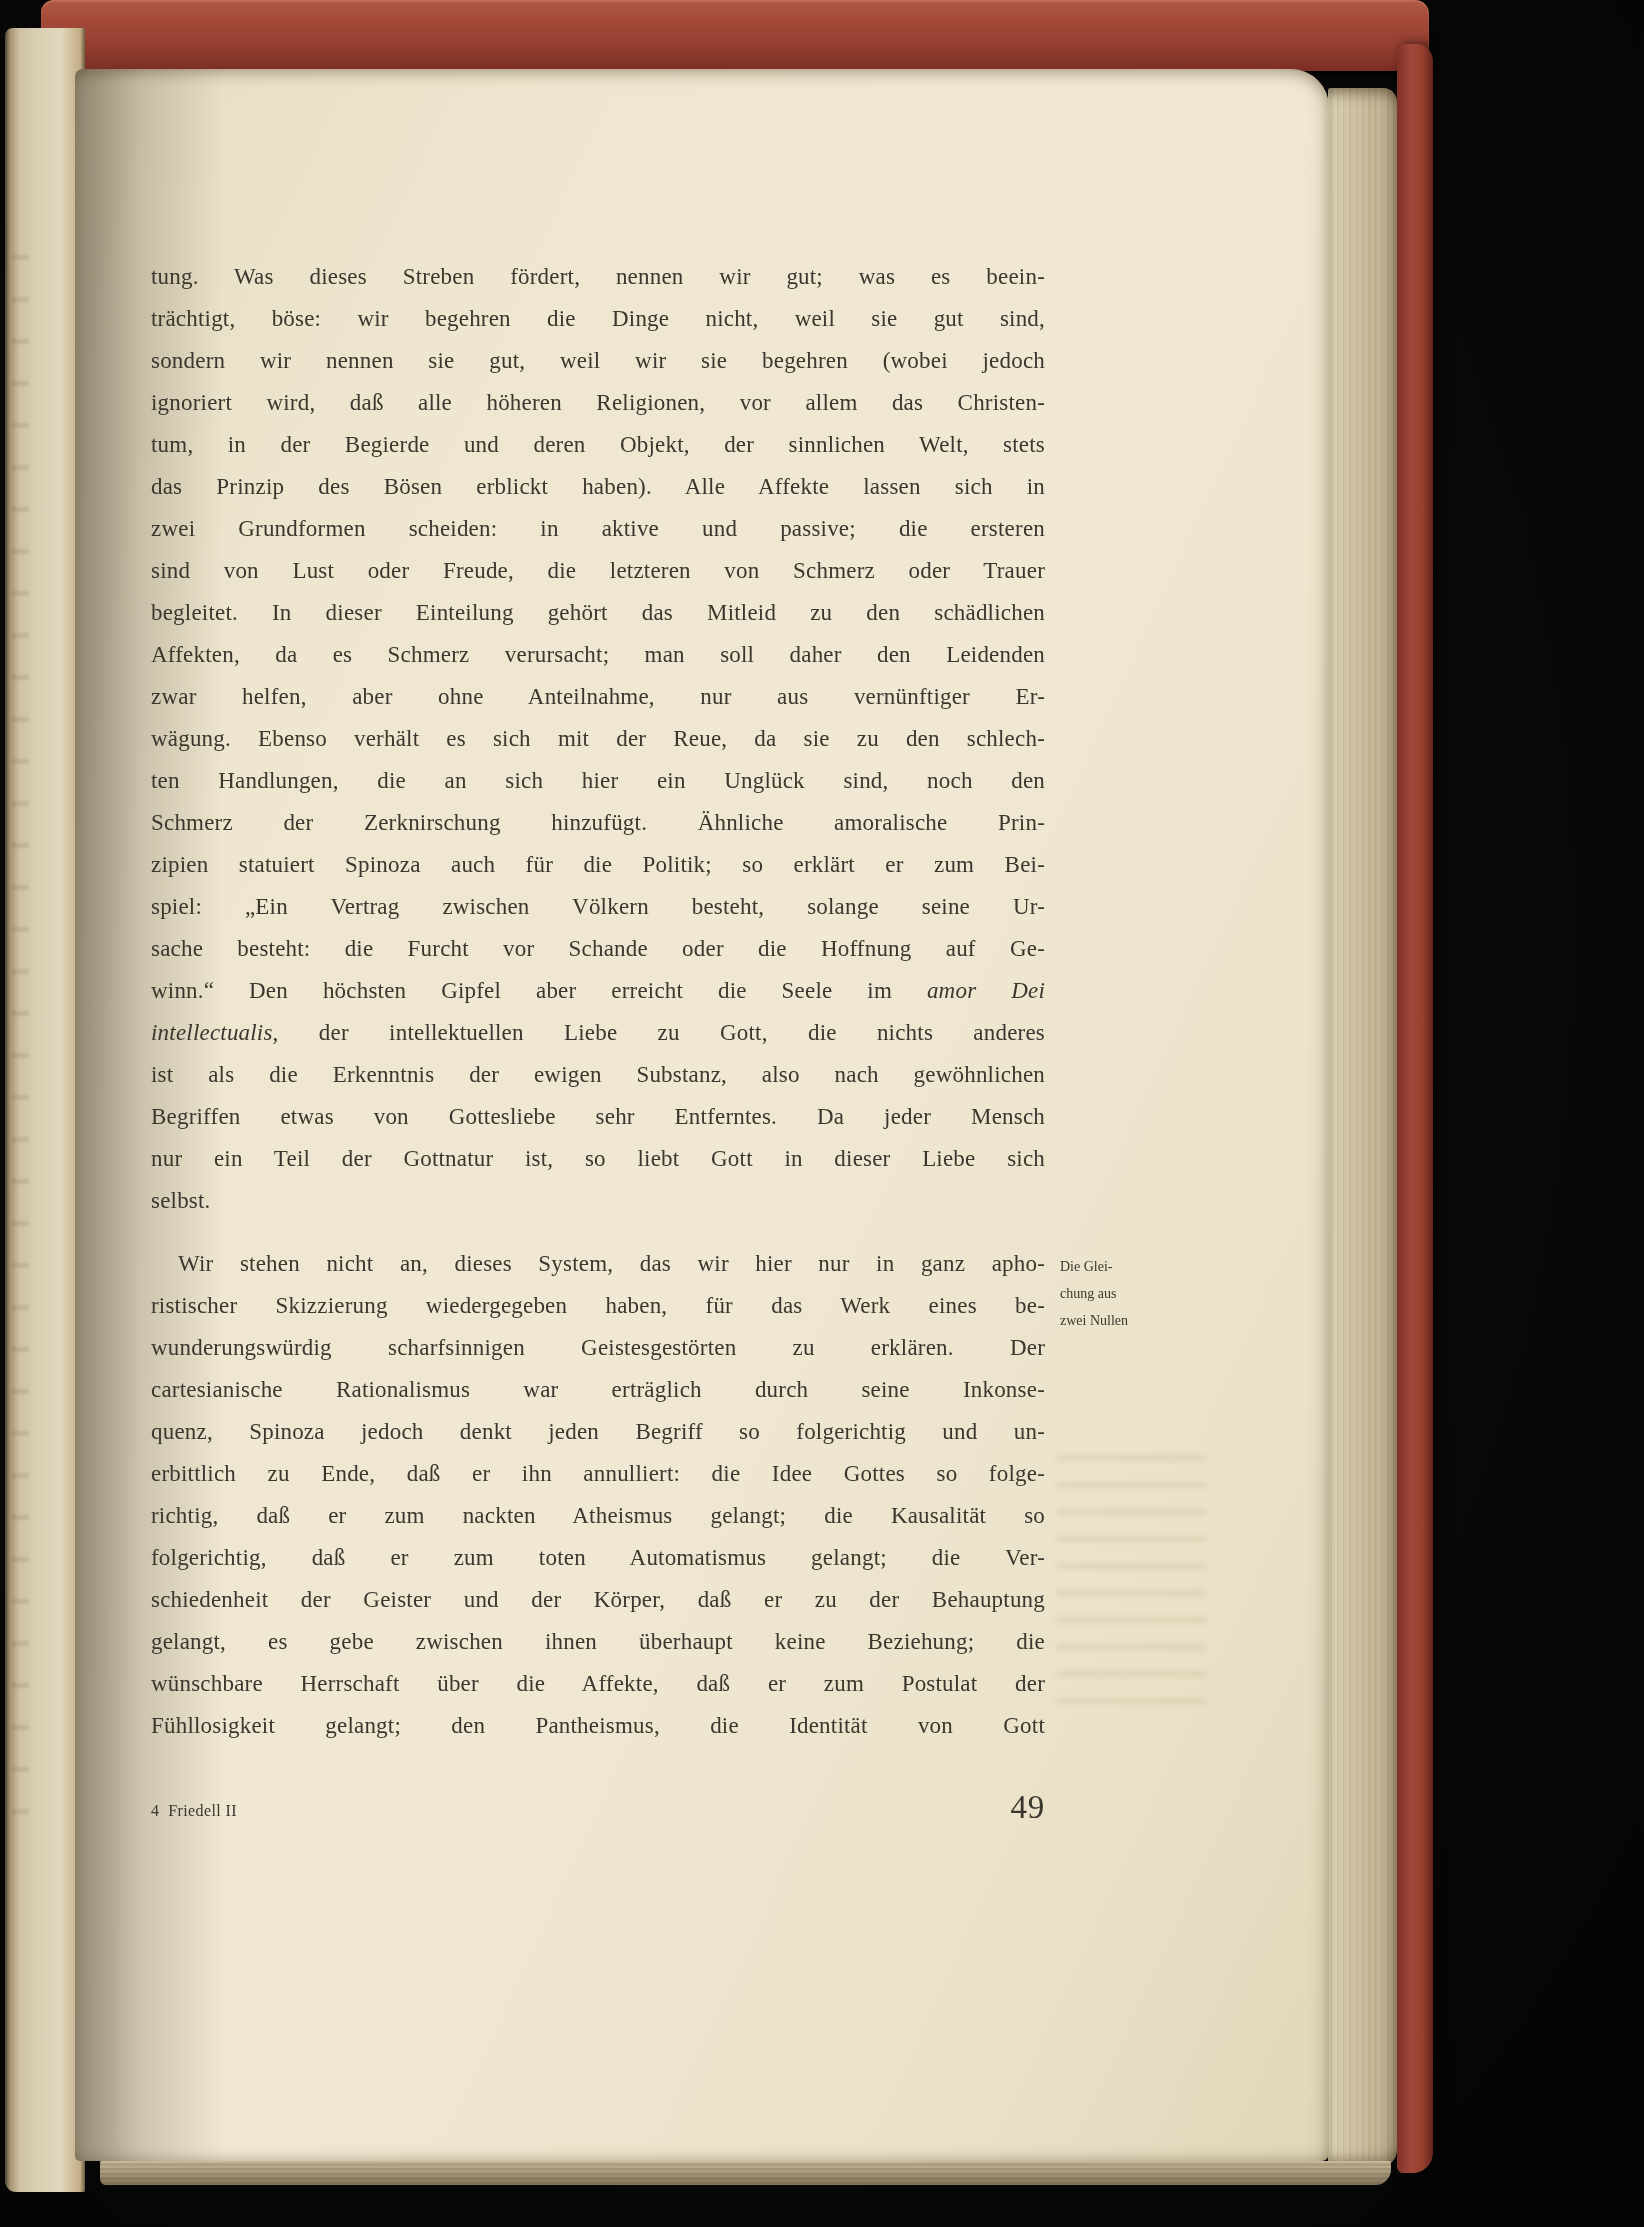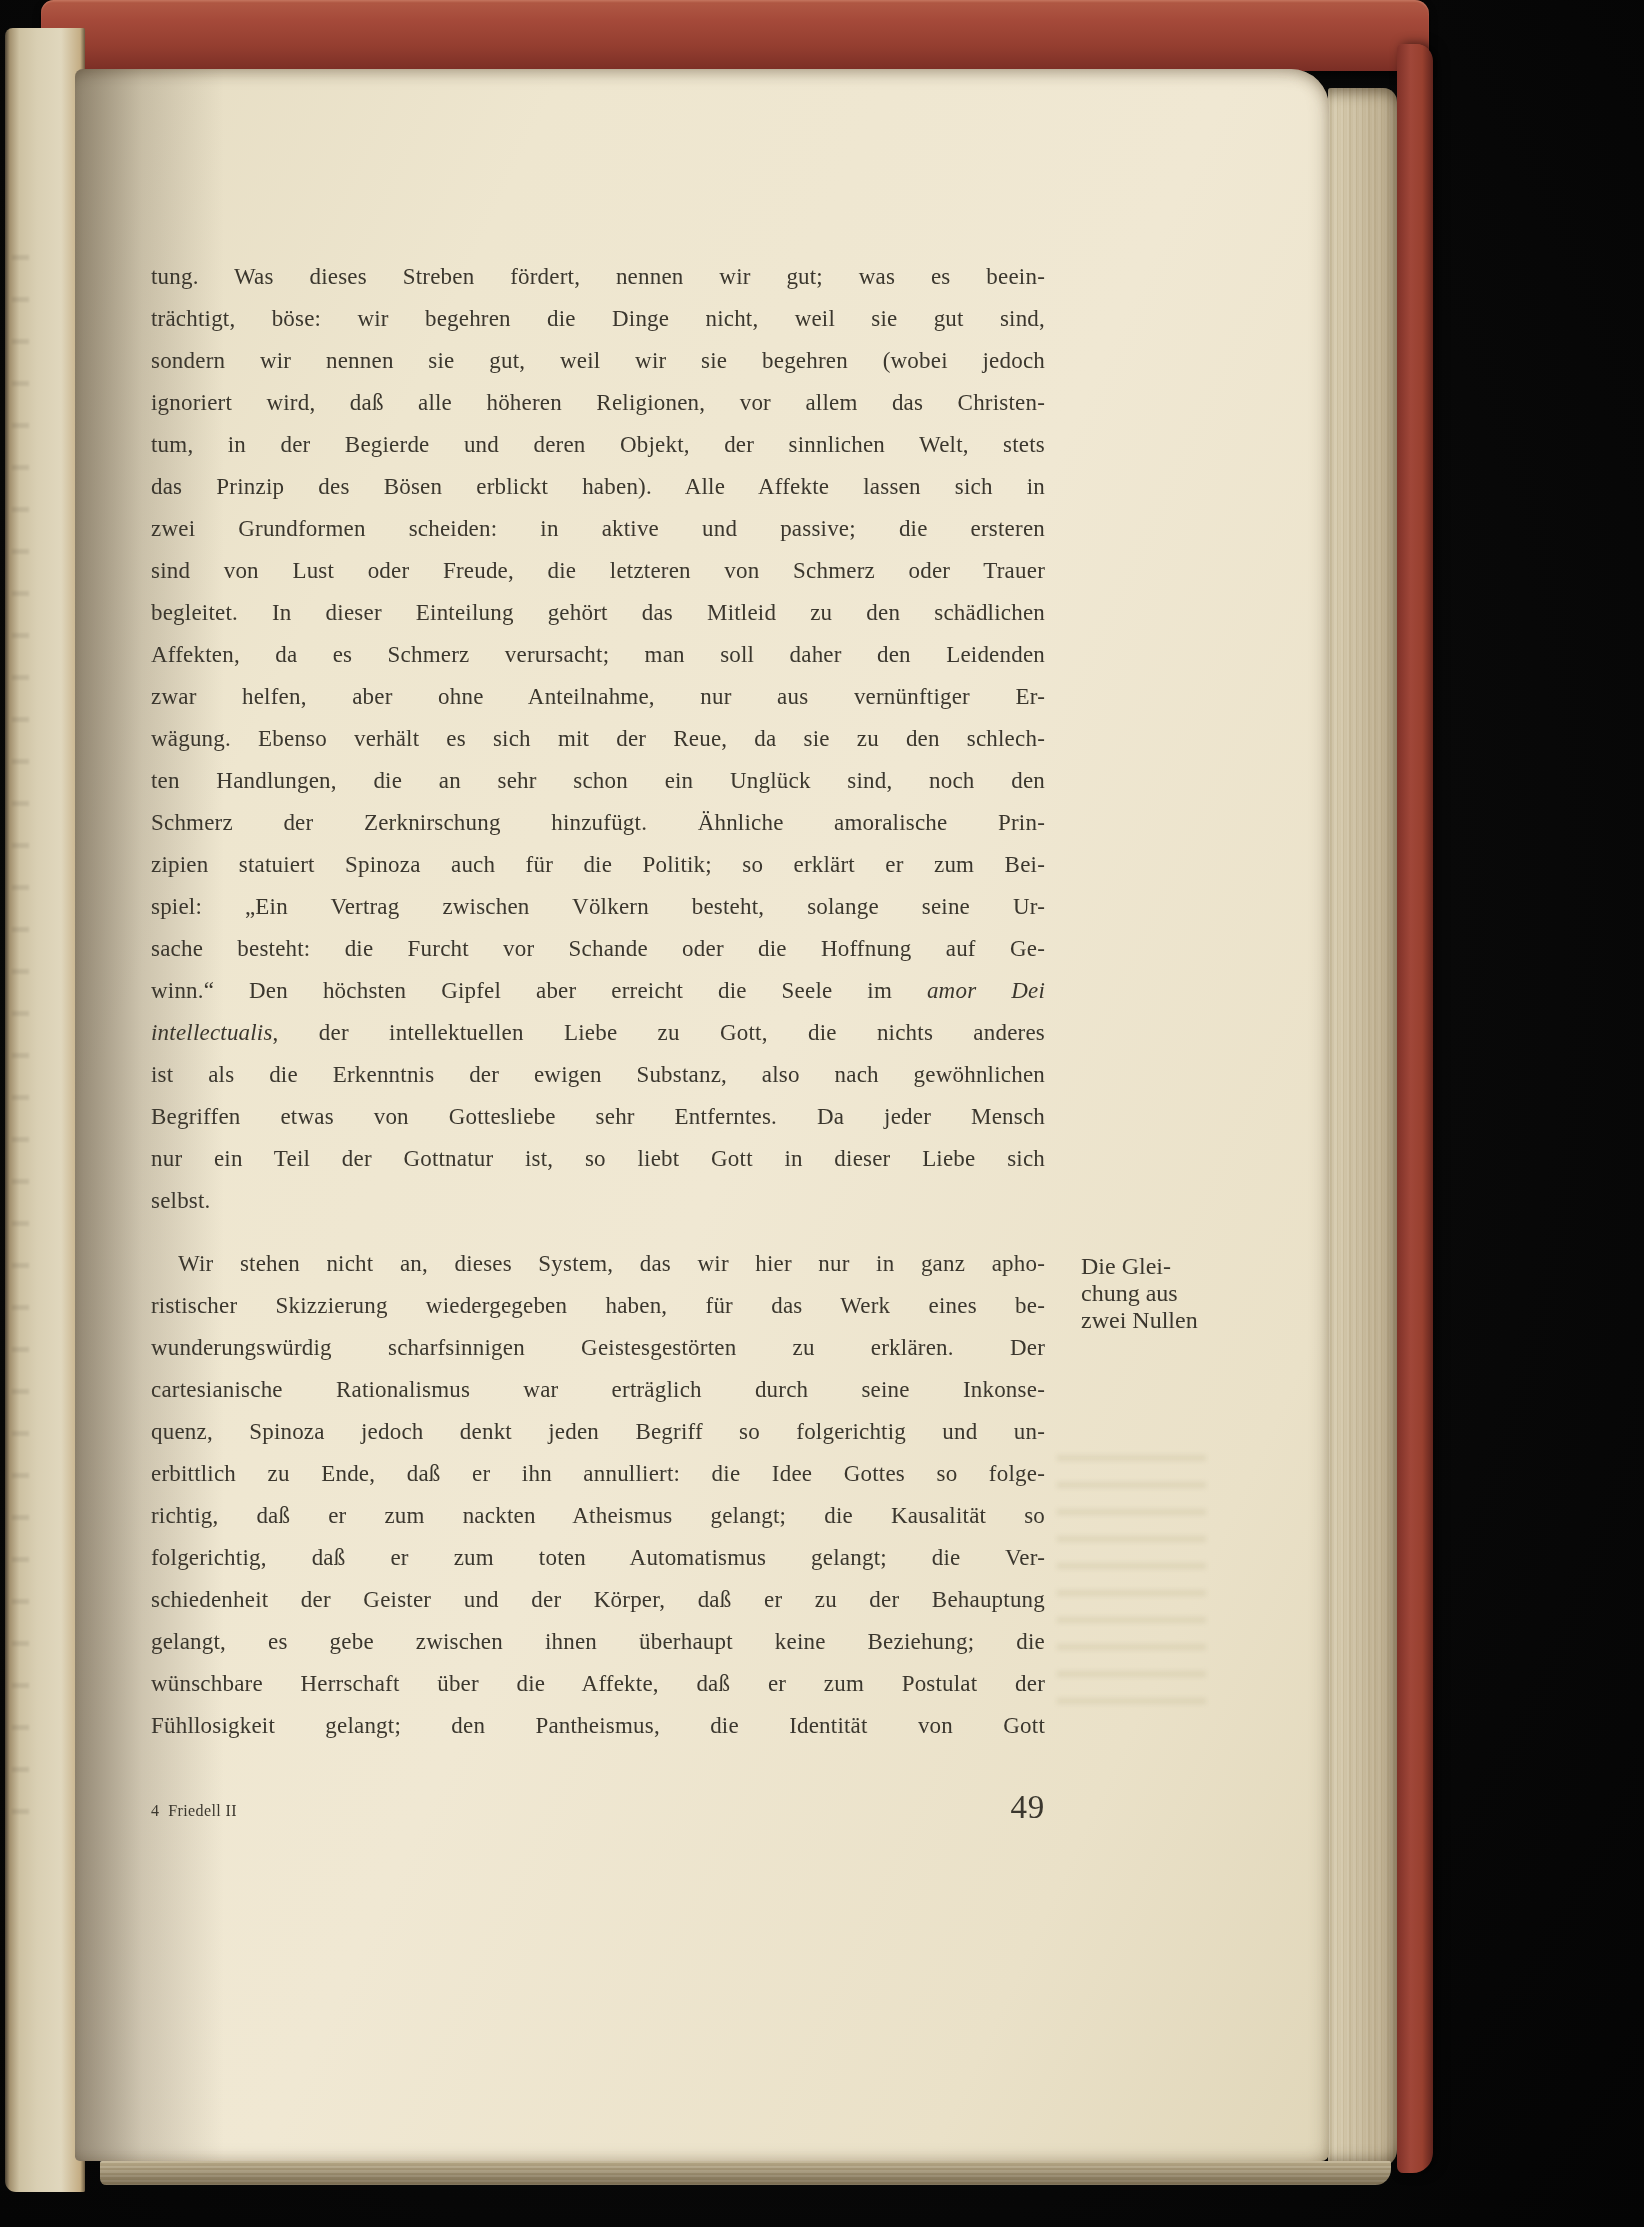--- a/index.html
+++ b/index.html
@@ -100,21 +100,21 @@
     white-space:normal;
   }
   .line.ragged{text-align-last:left;}
   .line.indent{text-indent:27px;}
   .para2{margin-top:21px;}
   em{font-style:italic;letter-spacing:0.2px;}
 
   .margin-note{
     position:absolute;left:1060px;top:1253px;width:141px;
     color:var(--ink);
-    font-size:24px;line-height:27px;margin-left:21px;
+    font-size:14px;line-height:27px;
   }
   .note-line{text-align:left;}
 
   .footer-signature{
     position:absolute;left:151px;top:1802px;
     color:var(--ink);font-size:16px;letter-spacing:0.4px;white-space:pre;
   }
   .footer-pagenum{
     position:absolute;left:1007px;top:1789px;width:38px;
     color:var(--ink);font-size:33px;text-align:right;letter-spacing:0.8px;
@@ -144,21 +144,21 @@
         <div class="line">sondern wir nennen sie gut, weil wir sie begehren (wobei jedoch</div>
         <div class="line">ignoriert wird, daß alle höheren Religionen, vor allem das Christen-</div>
         <div class="line">tum, in der Begierde und deren Objekt, der sinnlichen Welt, stets</div>
         <div class="line">das Prinzip des Bösen erblickt haben). Alle Affekte lassen sich in</div>
         <div class="line">zwei Grundformen scheiden: in aktive und passive; die ersteren</div>
         <div class="line">sind von Lust oder Freude, die letzteren von Schmerz oder Trauer</div>
         <div class="line">begleitet. In dieser Einteilung gehört das Mitleid zu den schädlichen</div>
         <div class="line">Affekten, da es Schmerz verursacht; man soll daher den Leidenden</div>
         <div class="line">zwar helfen, aber ohne Anteilnahme, nur aus vernünftiger Er-</div>
         <div class="line">wägung. Ebenso verhält es sich mit der Reue, da sie zu den schlech-</div>
-        <div class="line">ten Handlungen, die an sehr schon ein Unglück sind, noch den</div>
+        <div class="line">ten Handlungen, die an sich hier ein Unglück sind, noch den</div>
         <div class="line">Schmerz der Zerknirschung hinzufügt. Ähnliche amoralische Prin-</div>
         <div class="line">zipien statuiert Spinoza auch für die Politik; so erklärt er zum Bei-</div>
         <div class="line">spiel: „Ein Vertrag zwischen Völkern besteht, solange seine Ur-</div>
         <div class="line">sache besteht: die Furcht vor Schande oder die Hoffnung auf Ge-</div>
         <div class="line">winn.“ Den höchsten Gipfel aber erreicht die Seele im <em>amor Dei</em></div>
         <div class="line"><em>intellectualis</em>, der intellektuellen Liebe zu Gott, die nichts anderes</div>
         <div class="line">ist als die Erkenntnis der ewigen Substanz, also nach gewöhnlichen</div>
         <div class="line">Begriffen etwas von Gottesliebe sehr Entferntes. Da jeder Mensch</div>
         <div class="line">nur ein Teil der Gottnatur ist, so liebt Gott in dieser Liebe sich</div>
         <div class="line ragged">selbst.</div>

